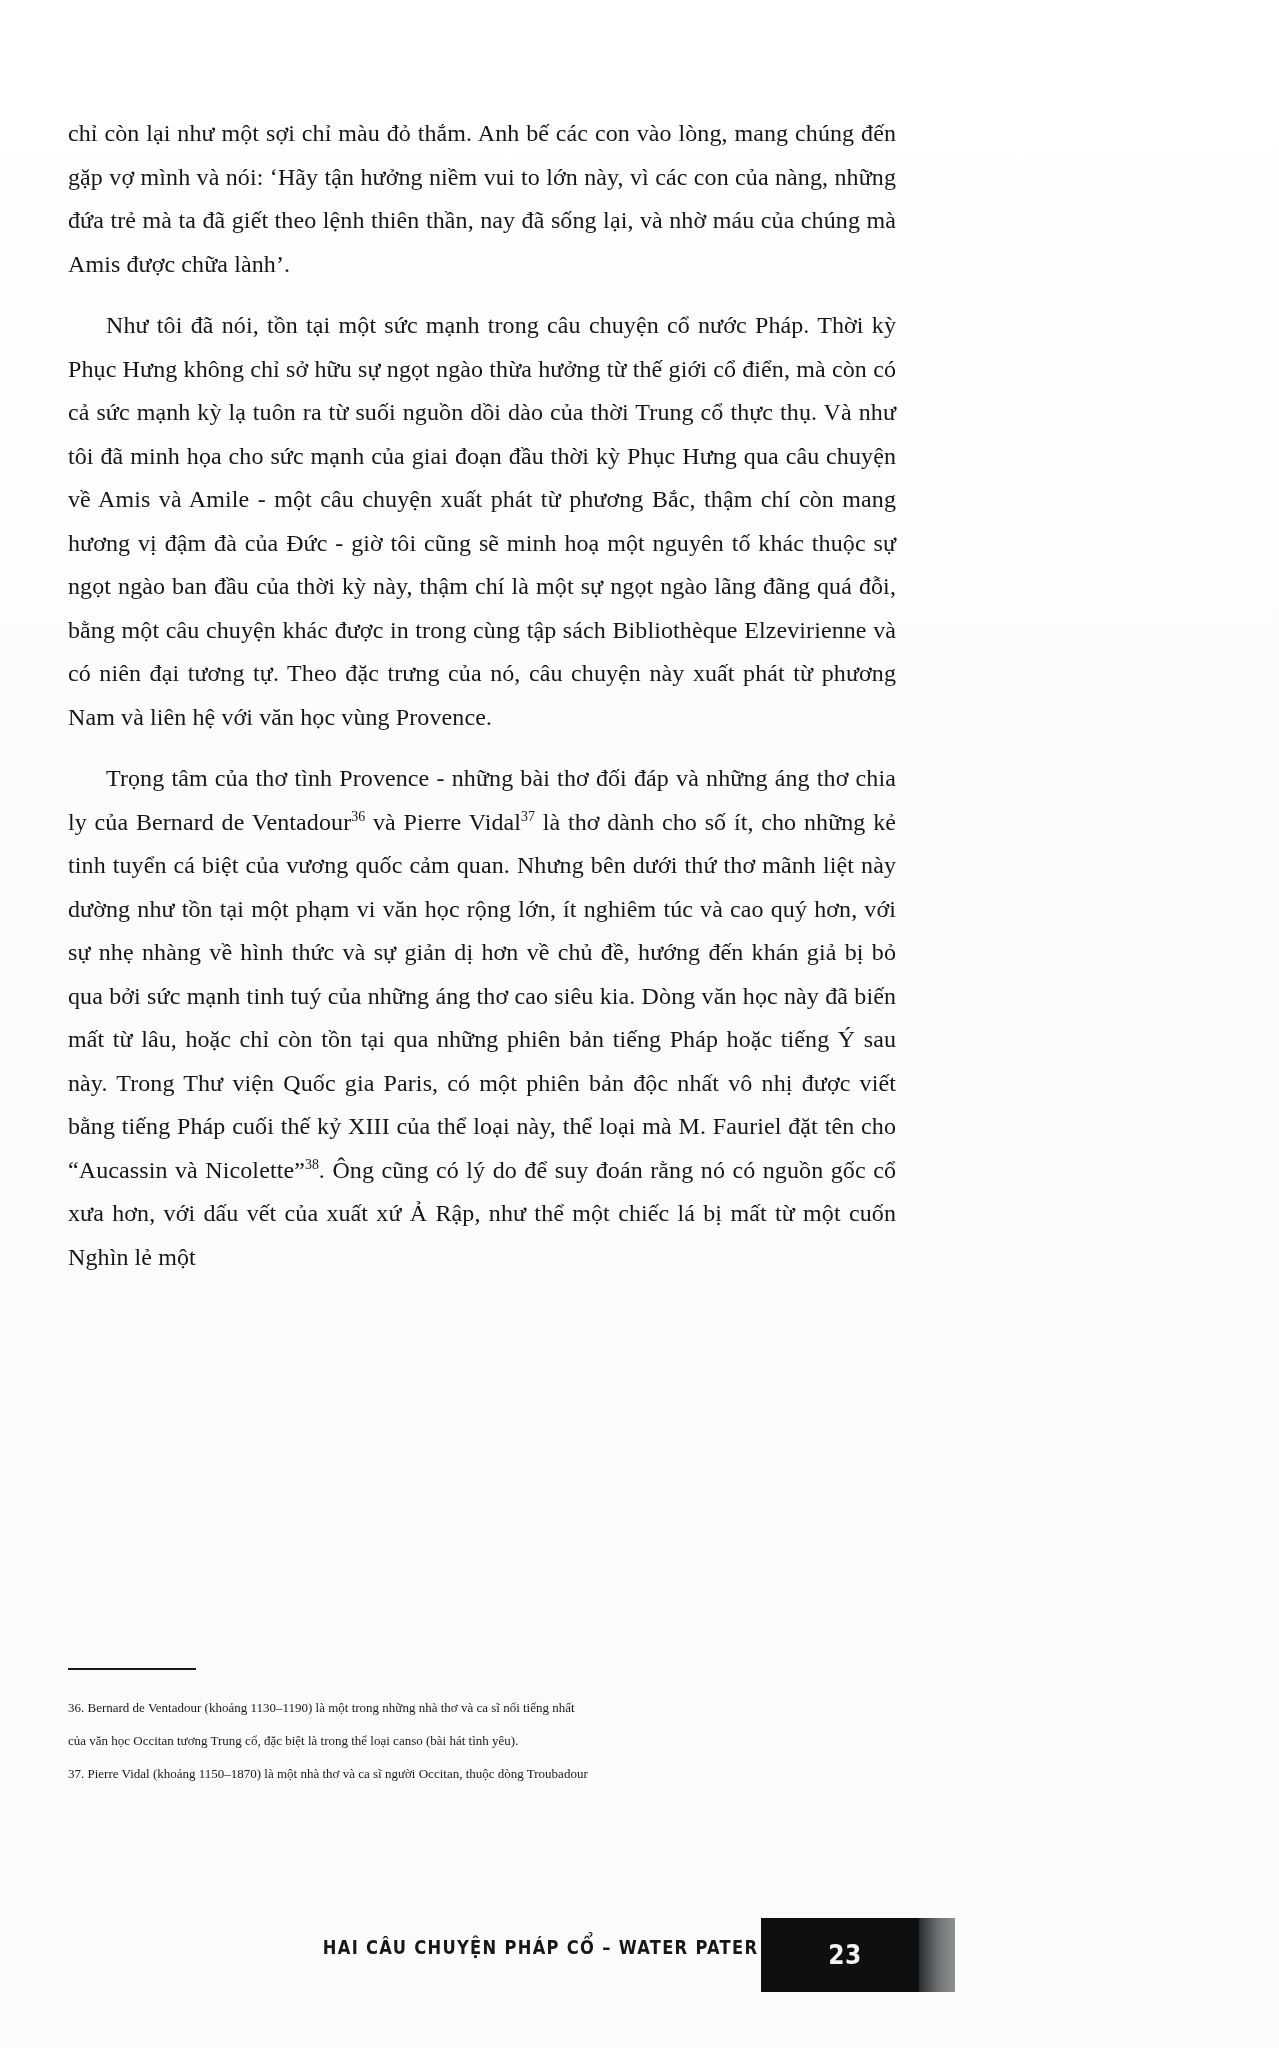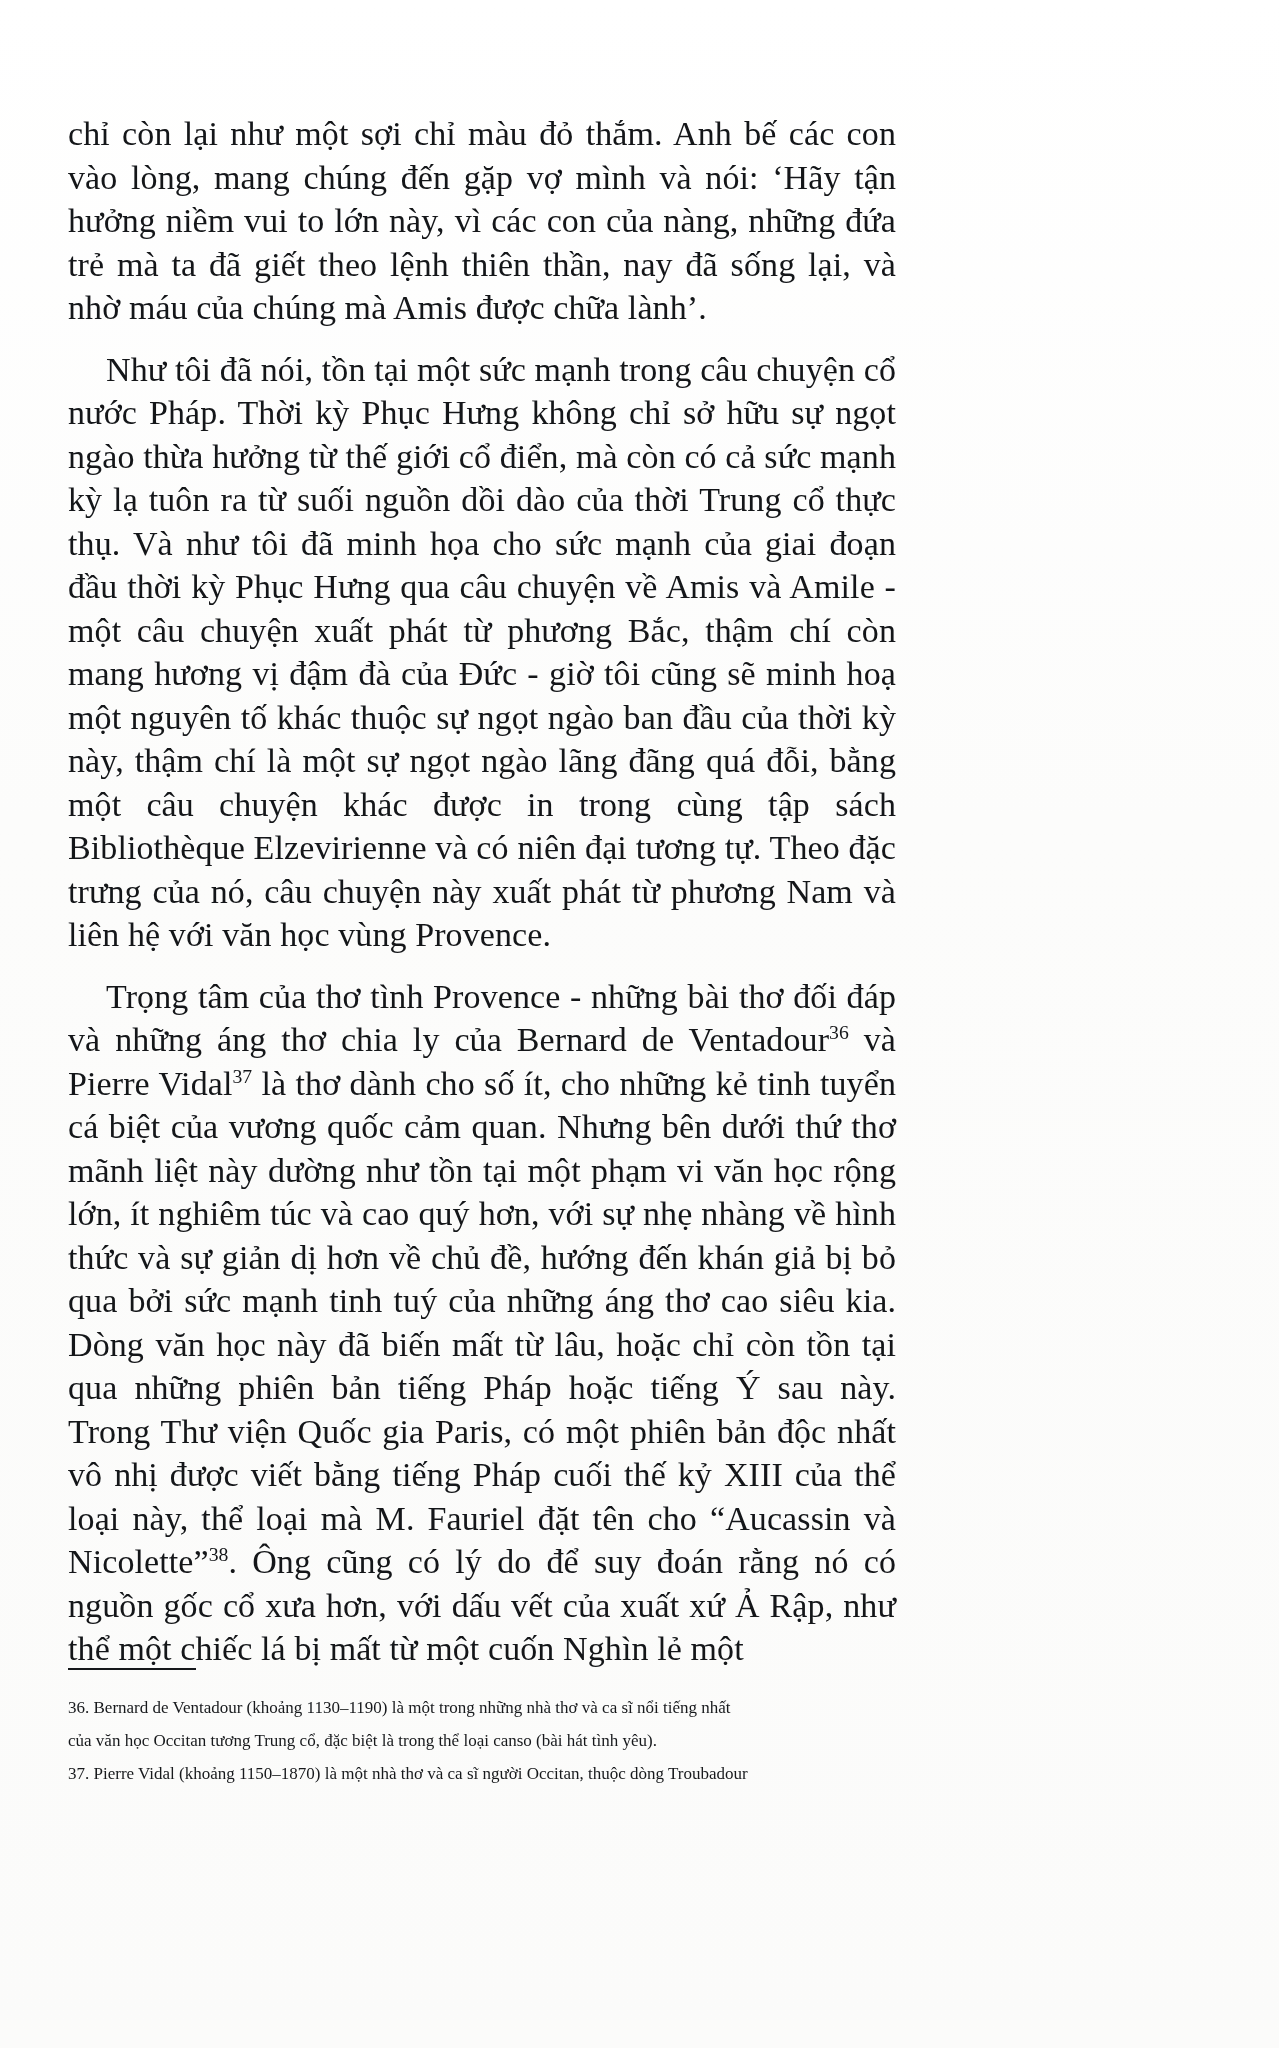--- a/index.html
+++ b/index.html
@@ -33,21 +33,21 @@
 
   .content {
     position: absolute;
     left: 68px;
     top: 112px;
     width: 828px;
   }
 
   p.body-par {
     margin: 0 0 0 0;
-    font-size: 34px;
+    font-size: 24px;
     line-height: 43.5px;
     text-align: justify;
     text-justify: inter-word;
     letter-spacing: 0.1px;
     color: #141619;
     -webkit-font-smoothing: antialiased;
   }
 
   p.body-par + p.body-par {
     margin-top: 18px;
@@ -77,21 +77,21 @@
 
   .fn-rule {
     width: 128px;
     height: 2px;
     background: #16181b;
     margin: 0 0 22px 0;
   }
 
   p.footnote {
     margin: 0;
-    font-size: 17px;
+    font-size: 13px;
     line-height: 31px;
     text-align: left;
     color: #17191c;
   }
   p.footnote + p.footnote {
     margin-top: 2px;
   }
 
   
   .footer {
@@ -162,13 +162,20 @@
 
   <div class="footnote-area">
     <div class="fn-rule"></div>
     <div id="footnote-list">
         <p class="footnote">36. Bernard de Ventadour (khoảng 1130–1190) là một trong những nhà thơ và ca sĩ nổi tiếng nhất</p>
         <p class="footnote">của văn học Occitan tương Trung cổ, đặc biệt là trong thể loại canso (bài hát tình yêu).</p>
         <p class="footnote">37. Pierre Vidal (khoảng 1150–1870) là một nhà thơ và ca sĩ người Occitan, thuộc dòng Troubadour</p>
       </div>
   </div>
 
+  <div class="footer">
+    <div class="footer-title">HAI CÂU CHUYỆN PHÁP CỔ – WATER PATER</div>
+    <div class="page-num-box">
+      <div class="shade"></div>
+      <div class="page-num">23</div>
+    </div>
+  </div>
 </div>
 
 </body></html>

